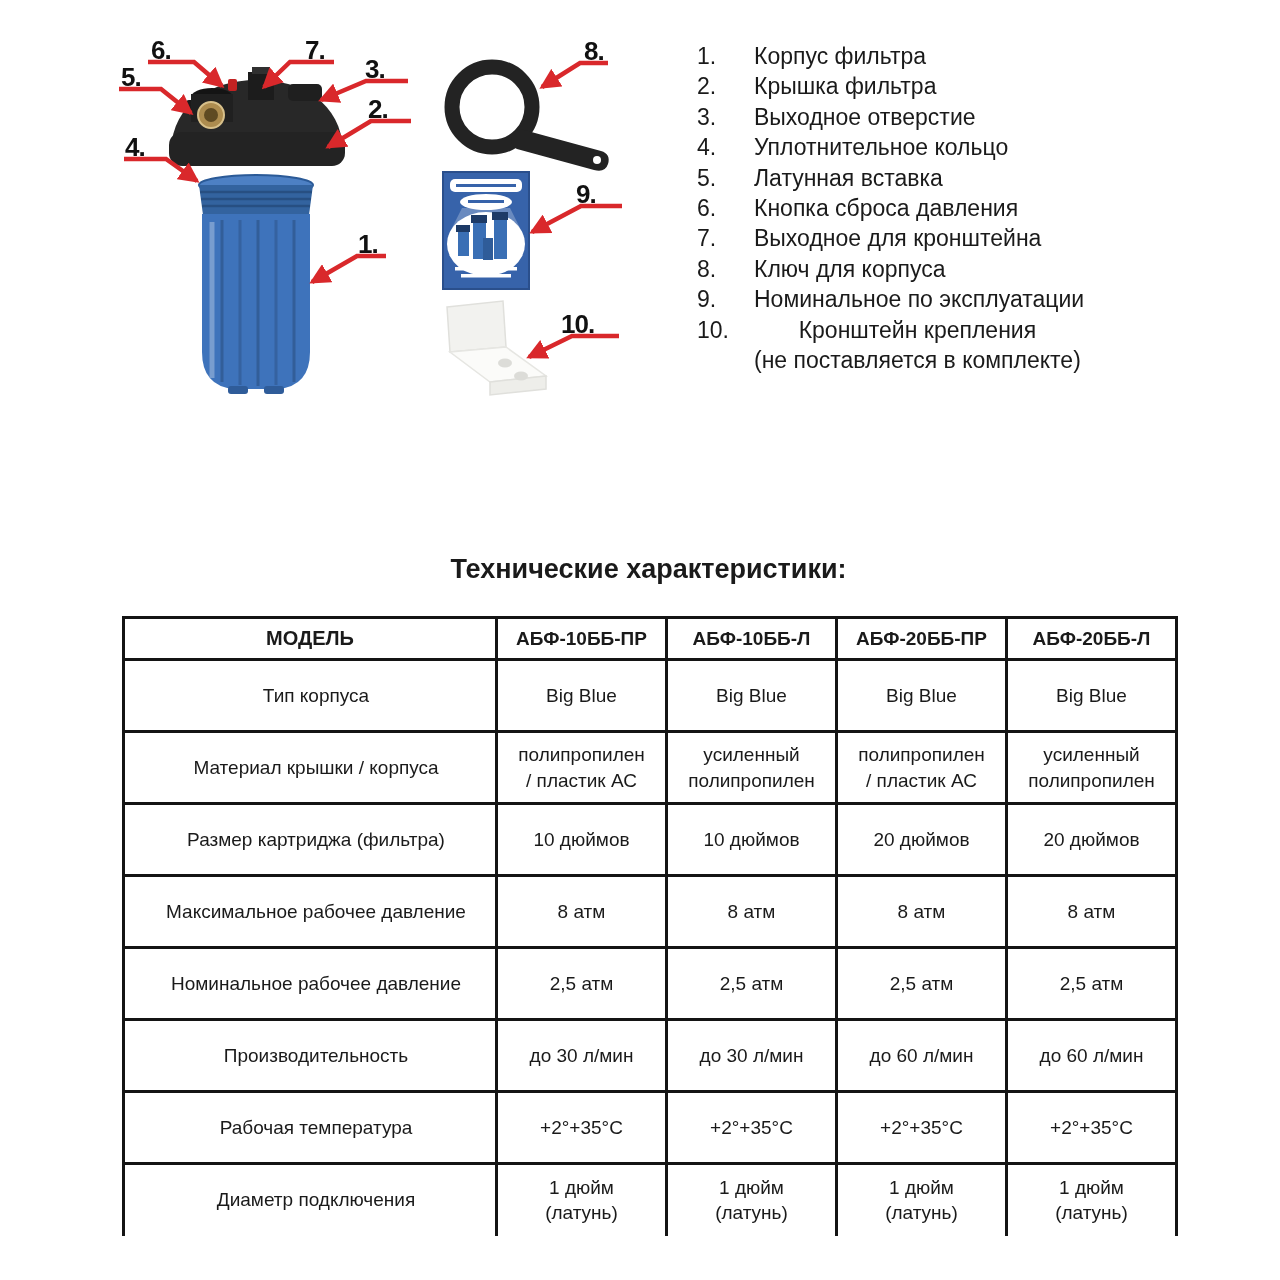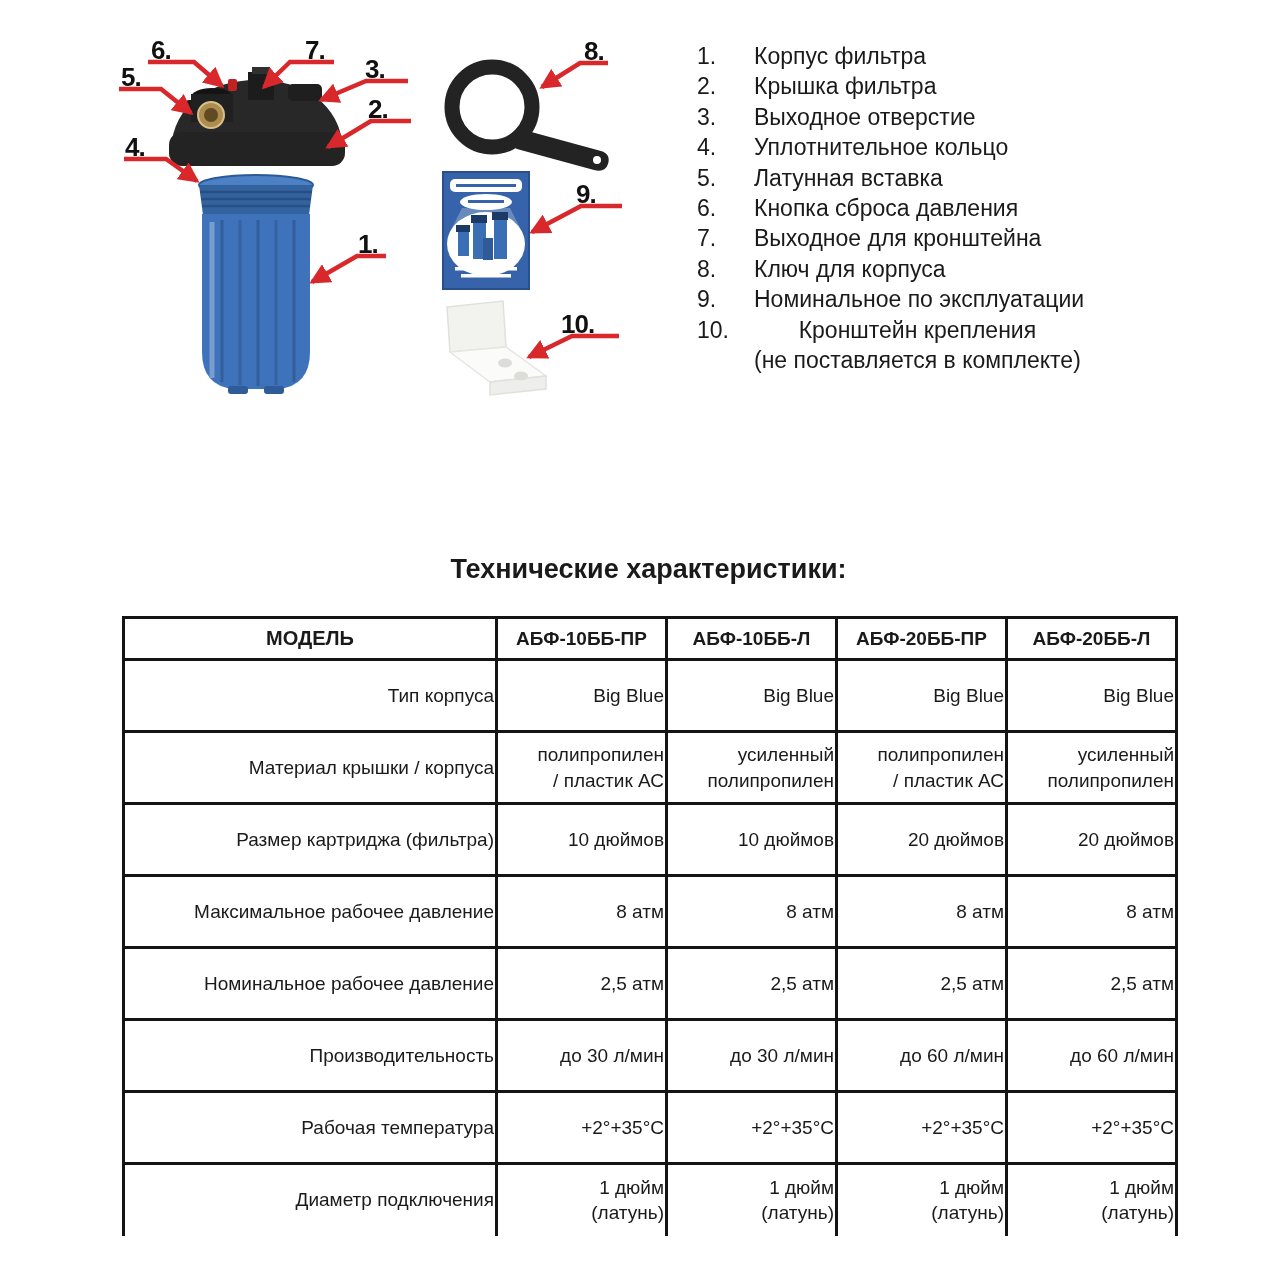--- a/index.html
+++ b/index.html
@@ -21,22 +21,22 @@
   
   .specs-heading{position:absolute;left:122px;top:554px;width:1053px;text-align:center;
                  font-size:27px;font-weight:bold;}
   table.spec-table{position:absolute;left:122px;top:608px;width:1053px;
                    border-collapse:collapse;table-layout:fixed;margin-top:8px;}
   .spec-table th,.spec-table td{border:3px solid #141414;vertical-align:middle;}
   .spec-table tr.hdr{height:42px;}
   .spec-table tr.r{height:72px;}
   th.model{font-size:20px;font-weight:bold;text-align:center;}
   th.col{font-size:19px;font-weight:600;}
-  td.lbl{font-size:19px;text-align:right;padding-left:13px;}
-  td.val{font-size:19px;text-align:right;white-space:pre-line;line-height:1.35;}
+  td.lbl{font-size:19px;text-align:center;padding-left:13px;}
+  td.val{font-size:19px;text-align:center;white-space:pre-line;line-height:1.35;}
   .spec-table tr:last-child td{border-bottom:none;}
 </style>
 </head>
 <body>
 
 <div class="page">
 
   <svg class="diagram-svg" width="660" height="420" viewBox="0 0 660 420" aria-hidden="true">
     <defs>
       <marker id="ah" viewBox="0 0 10 10" refX="8.5" refY="5" markerWidth="4.6" markerHeight="4.6" orient="auto">

